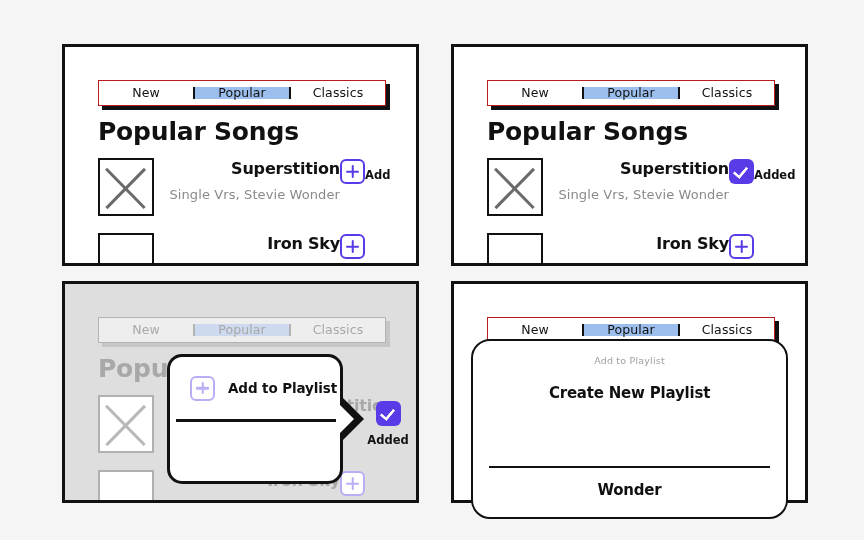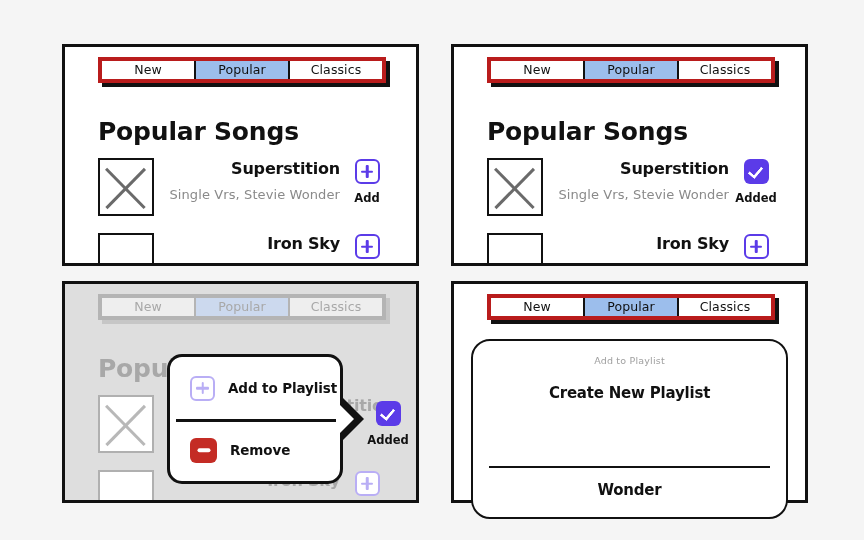--- a/index.html
+++ b/index.html
@@ -21,26 +21,27 @@
   .panel.p1 { left: 62px;  top: 44px;  width: 357px; height: 222px; }
   .panel.p2 { left: 451px; top: 44px;  width: 357px; height: 222px; }
   .panel.p3 { left: 62px;  top: 281px; width: 357px; height: 222px; }
   .panel.p4 { left: 451px; top: 281px; width: 357px; height: 222px; }
 
   .panel.dim { background: #dedede; }
 
   
   .tabbar {
     position: absolute;
-    left: 33px; top: 10px;
+    left: 33px; top: 33px;
     width: 288px; height: 26px;
     display: flex;
-    border: 4px solid #b91c1c;
+    border: 1px solid #b91c1c;
     background: #ffffff;
     box-shadow: 4px 4px 0 0 #111111;
+    align-items: center;
   }
   .tab {
     flex: 1 1 0;
     display: flex;
     align-items: center;
     justify-content: center;
     font-size: 12.5px;
     color: #111111;
     letter-spacing: .1px;
     background: #ffffff;
@@ -116,21 +117,21 @@
     margin-top: 9px;
     font-size: 13px;
     color: #8a8a8a;
     letter-spacing: .1px;
   }
 
   .row-action {
     width: 54px;
     flex: 0 0 auto;
     display: flex;
-    flex-direction: column;
+    flex-direction: row;
     align-items: center;
     padding-top: 1px;
   }
   .action-label {
     margin-top: 7px;
     font-size: 11.5px;
     font-weight: bold;
     color: #111111;
   }
 
@@ -383,24 +384,20 @@
         </div>
       <div class="action-label">Added</div>
     </div>
 
     <div class="popover">
       <div class="pop-item">
         <div class="icn icn-plus"></div>
         <div class="pop-label">Add to Playlist</div>
       </div>
       <div class="pop-divider"></div>
-      <div class="pop-item">
-        <div class="icn icn-minus"></div>
-        <div class="pop-label">Remove</div>
-      </div>
       <div class="pop-tail"></div>
     </div>
   </div>
 
   <div class="panel p4">
     <div class="tabbar">
       <div class="tab">New</div>
       <div class="tab active">Popular</div>
       <div class="tab">Classics</div>
     </div>

